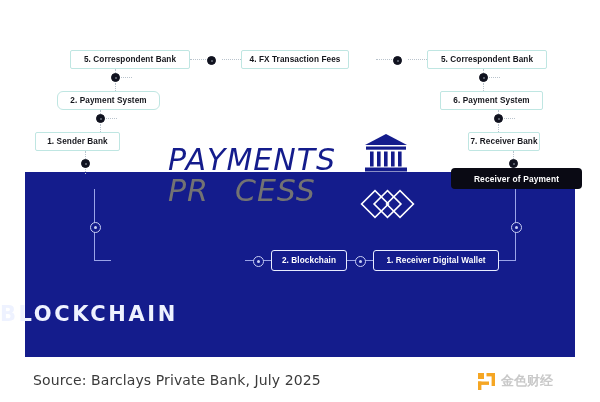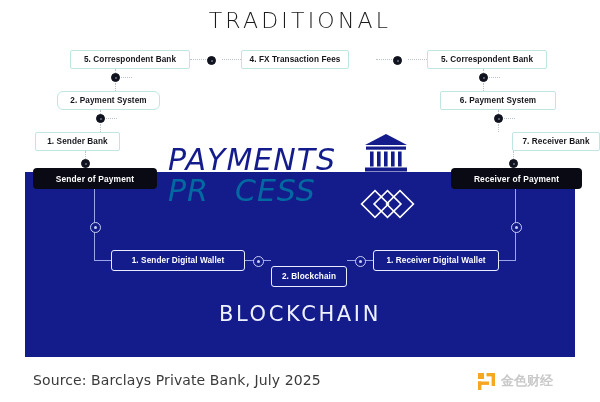--- a/index.html
+++ b/index.html
@@ -21,22 +21,22 @@
     font-family:"DejaVu Sans", sans-serif;
   }
 
   
   .blue-band{
     position:absolute;left:25px;top:172px;width:550px;height:185px;
     background:#141c8c;
     z-index:1;
   }
   .band-label{
-    position:absolute;left:0;top:302px;width:600px;text-align:center;
-    color:#eef2ff;font-size:21px;letter-spacing:2.6px;font-weight:400;
+    position:absolute;left:0;top:302px;width:600px;
+    color:#eef2ff;font-size:21px;letter-spacing:2.6px;font-weight:700;
     font-family:"DejaVu Sans", sans-serif;
     z-index:6;
   }
 
   
   .mbox{
     position:absolute;
     box-sizing:border-box;
     border:1.3px solid #bfe6e2;
     background:#ffffff;
@@ -116,21 +116,21 @@
   }
 
   
   .logo{position:absolute;left:168px;top:144px;z-index:8;font-style:italic;}
   .logo-line{
     font-family:"DejaVu Sans", sans-serif;
     font-weight:300;font-size:30px;letter-spacing:1px;line-height:31px;
     white-space:nowrap;
   }
   .logo-top{color:#141c8c;}
-  .logo-bot{color:#0369a1;position:relative;}
+  .logo-bot{color:#737373;position:relative;}
   .clock{
     position:absolute;left:20px;top:178px;
     width:0;height:0;
   }
 
   
   .bank-icon{position:absolute;left:364px;top:133px;z-index:8;}
   .diamond-icon{position:absolute;left:360px;top:188px;z-index:8;}
 
   
@@ -145,21 +145,20 @@
   .wm-text{
     font-size:13px;color:#c9c9c9;font-weight:700;letter-spacing:0px;
     font-family:"DejaVu Sans", sans-serif;
   }
 </style>
 </head>
 <body>
 
 <div id="stage">
 
-  <div class="title">TRADITIONAL</div>
 
   <div class="blue-band"></div>
 
   <div class="dotline-h" style="left:190px;top:59px;width:18px;"></div>
   <div class="dotline-h" style="left:222px;top:59px;width:19px;"></div>
   <div class="node" style="left:207px;top:56px;"></div>
 
   <div class="dotline-h" style="left:376px;top:59px;width:18px;"></div>
   <div class="dotline-h" style="left:408px;top:59px;width:19px;"></div>
   <div class="node" style="left:393px;top:56px;"></div>
@@ -202,30 +201,27 @@
     <span>1. Sender Bank</span>
   </div>
 
   <div class="mbox" style="left:241px;top:50px;width:108px;">
     <span>4. FX Transaction Fees</span>
   </div>
 
   <div class="mbox" style="left:427px;top:50px;width:120px;">
     <span>5. Correspondent Bank</span>
   </div>
-  <div class="mbox" style="left:440px;top:91px;width:116px;">
+  <div class="mbox" style="left:440px;top:91px;width:103px;">
     <span>6. Payment System</span>
   </div>
-  <div class="mbox" style="left:468px;top:132px;width:88px;margin-left:44px;">
+  <div class="mbox" style="left:468px;top:132px;width:72px;">
     <span>7. Receiver Bank</span>
   </div>
 
-  <div class="dbox" style="left:33px;top:168px;width:124px;">
-    <span>Sender of Payment</span>
-  </div>
   <div class="dbox" style="left:451px;top:168px;width:131px;">
     <span>Receiver of Payment</span>
   </div>
 
   <div class="bline" style="left:94px;top:189px;width:1.2px;height:37px;"></div>
   <div class="bnode" style="left:90px;top:222px;"></div>
   <div class="bline" style="left:94px;top:231px;width:1.2px;height:30px;"></div>
   <div class="bline" style="left:94px;top:260px;width:17px;height:1.2px;"></div>
 
   <div class="bline" style="left:515px;top:189px;width:1.2px;height:37px;"></div>
@@ -234,24 +230,21 @@
   <div class="bline" style="left:499px;top:260px;width:17px;height:1.2px;"></div>
 
   <div class="bline" style="left:245px;top:260px;width:9px;height:1.2px;"></div>
   <div class="bnode" style="left:253px;top:256px;"></div>
   <div class="bline" style="left:262px;top:260px;width:9px;height:1.2px;"></div>
 
   <div class="bline" style="left:347px;top:260px;width:9px;height:1.2px;"></div>
   <div class="bnode" style="left:355px;top:256px;"></div>
   <div class="bline" style="left:364px;top:260px;width:9px;height:1.2px;"></div>
 
-  <div class="wbox" style="left:111px;top:250px;width:134px;">
-    <span>1. Sender Digital Wallet</span>
-  </div>
-  <div class="wbox" style="left:271px;top:250px;width:76px;margin-top:16px;">
+  <div class="wbox" style="left:271px;top:250px;width:76px;">
     <span>2. Blockchain</span>
   </div>
   <div class="wbox" style="left:373px;top:250px;width:126px;">
     <span>1. Receiver Digital Wallet</span>
   </div>
 
   <div class="logo">
     <div class="logo-line logo-top">PAYMENTS</div>
     <div class="logo-line logo-bot">
       <span>PR</span><span style="display:inline-block;width:26px;"></span><span>CESS</span>

